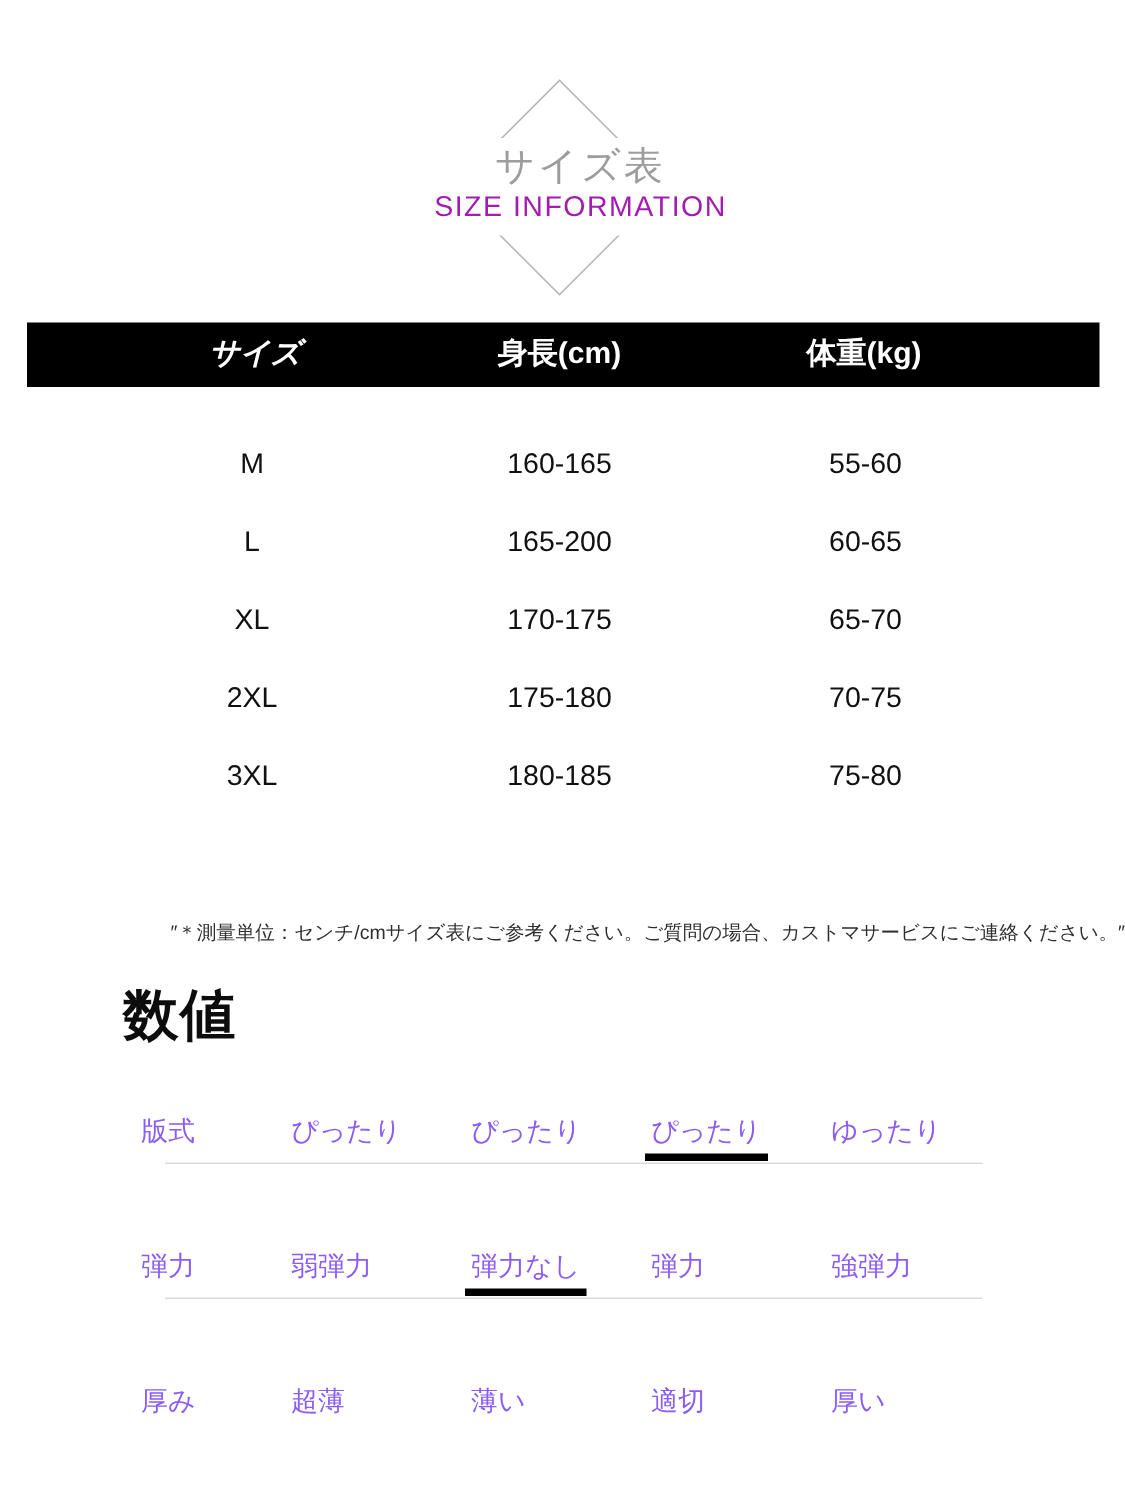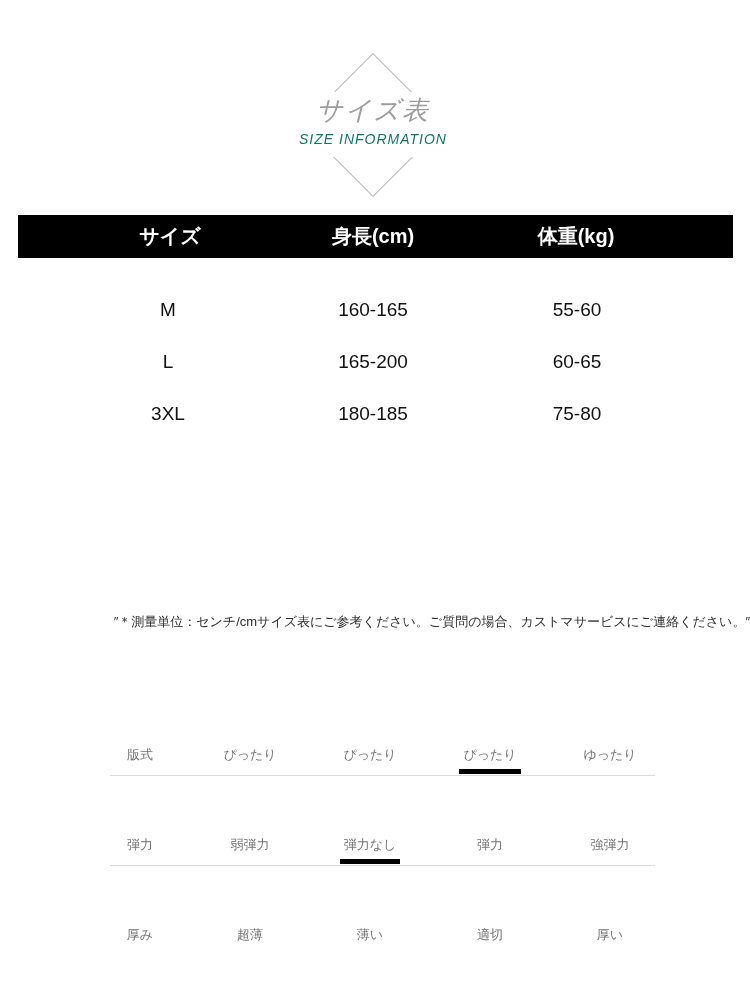--- a/index.html
+++ b/index.html
@@ -18,39 +18,38 @@
     left: 322px;
     top: 74px;
     width: 100px;
     height: 100px;
     border: 1px solid #b5b5b5;
     transform: rotate(45deg);
     background: transparent;
   }
   .header-text {
     position: absolute;
-    left: 253px;
+    left: 267px;
     top: 92px;
     width: 240px;
     background: #ffffff;
     text-align: center;
     padding: 3px 0 9px 0;
-    font-style: italic;
   }
   .jp-title {
     font-size: 26px;
     line-height: 30px;
     color: #9d9d9d;
     letter-spacing: 2px;
   }
   .en-subtitle {
     margin-top: 5px;
-    font-size: 14px;
+    font-size: 19px;
     line-height: 18px;
-    color: #0f766e;
+    color: #a21caf;
     letter-spacing: 1px;
   }
 
   
   .table-head {
     position: absolute;
     left: 18px;
     top: 215px;
     width: 715px;
     height: 43px;
@@ -59,21 +58,21 @@
   .th {
     position: absolute;
     transform: translateX(-50%);
     top: 0;
     line-height: 43px;
     color: #ffffff;
     font-weight: bold;
     font-size: 20px;
     white-space: nowrap;
   }
-  .th1 { left: 152px; }
+  .th1 { left: 152px; font-style: italic; }
   .th2 { left: 355px; }
   .th3 { left: 558px; }
 
   .table-body {
     position: absolute;
     left: 0;
     top: 284px;
     width: 750px;
   }
   .trow { position: relative; height: 52px; }
@@ -125,24 +124,24 @@
     width: 580px;
   }
   .attr-row {
     position: relative;
     height: 90px;
     display: flex;
   }
   .attr-cell {
     box-sizing: border-box;
     padding-top: 4px;
-    text-align: center;
-    font-size: 13px;
+    text-align: left;
+    font-size: 18px;
     line-height: 21px;
-    color: #737373;
+    color: #8b5cf6;
   }
   .ac1 { width: 100px; }
   .ac2, .ac3, .ac4, .ac5 { width: 120px; }
   .attr-cell .opt {
     display: inline-block;
     padding: 0 4px 4px 4px;
     white-space: nowrap;
   }
   .attr-cell .opt.selected {
     border-bottom: 5px solid #000000;
@@ -178,28 +177,39 @@
       <span class="tc c1">M</span>
       <span class="tc c2">160-165</span>
       <span class="tc c3">55-60</span>
     </div>
     <div class="trow">
       <span class="tc c1">L</span>
       <span class="tc c2">165-200</span>
       <span class="tc c3">60-65</span>
     </div>
     <div class="trow">
+      <span class="tc c1">XL</span>
+      <span class="tc c2">170-175</span>
+      <span class="tc c3">65-70</span>
+    </div>
+    <div class="trow">
+      <span class="tc c1">2XL</span>
+      <span class="tc c2">175-180</span>
+      <span class="tc c3">70-75</span>
+    </div>
+    <div class="trow">
       <span class="tc c1">3XL</span>
       <span class="tc c2">180-185</span>
       <span class="tc c3">75-80</span>
     </div>
   </div>
 
   <div class="note">″＊測量単位：センチ/cmサイズ表にご参考ください。ご質問の場合、カストマサービスにご連絡ください。″</div>
 
+  <div class="section-heading">数値</div>
 
   <div class="attrs">
 
     <div class="attr-row">
       <div class="attr-cell ac1"><span class="opt">版式</span></div>
       <div class="attr-cell ac2"><span class="opt">ぴったり</span></div>
       <div class="attr-cell ac3"><span class="opt">ぴったり</span></div>
       <div class="attr-cell ac4"><span class="opt selected">ぴったり</span></div>
       <div class="attr-cell ac5"><span class="opt">ゆったり</span></div>
       <div class="row-line"></div>

